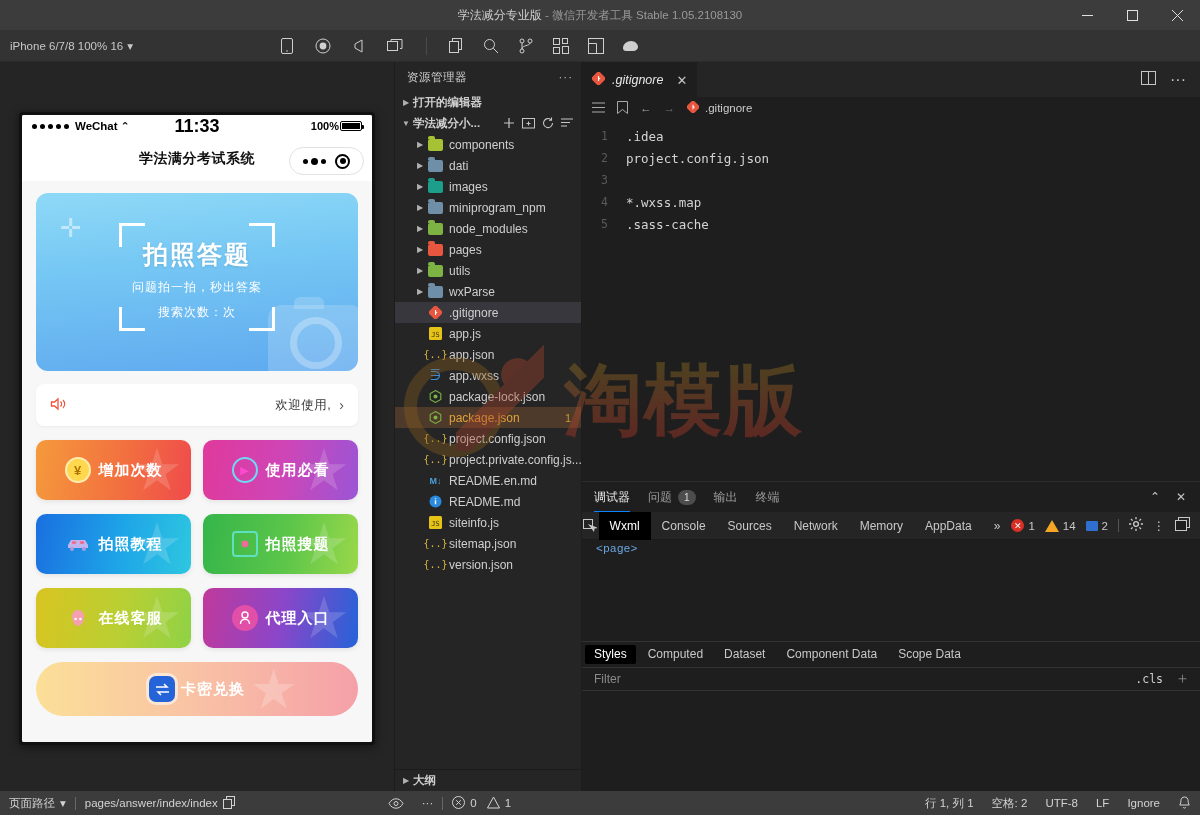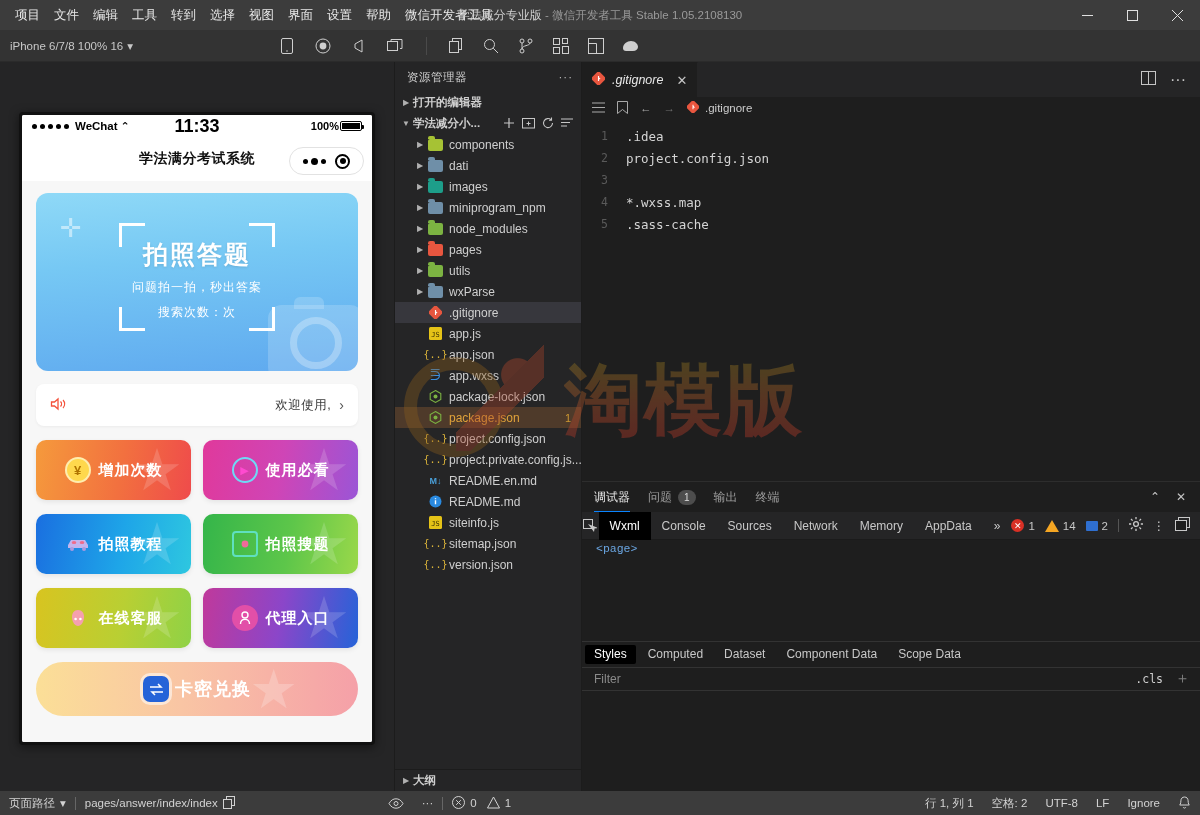--- a/index.html
+++ b/index.html
@@ -156,21 +156,21 @@
   .wide-tile {
     margin-top: 14px; height: 54px; border-radius: 27px; display: flex; align-items: center;
     justify-content: center; gap: 6px; position: relative; overflow: hidden;
     background: linear-gradient(90deg, #fbdf97 0%, #f9c5a4 45%, #f5a0a8 100%);
   }
   .wide-tile .star { position: absolute; right: 60px; top: 50%; transform: translateY(-50%);
                      font-size: 54px; color: rgba(255,255,255,.22); line-height: 1;}
   .wide-ico { width: 26px; height: 26px; border-radius: 7px; background: #2563d8; color: #fff;
               display:flex; align-items:center; justify-content:center; font-size: 13px;
               position: relative; z-index: 2; box-shadow: 0 0 0 3px rgba(255,255,255,.55); }
-  .wide-label { font-size: 18px; color: #fff; font-weight: bold; letter-spacing: 1px;
+  .wide-label { font-size: 15px; color: #fff; font-weight: bold; letter-spacing: 1px;
                 position: relative; z-index: 2; }
 
   
   .explorer {
     width: 187px; flex: 0 0 187px; background: #252526; display: flex; flex-direction: column;
     position: relative; border-right: 1px solid #1c1c1c;
   }
   .exp-head {
     height: 30px; display: flex; align-items: center; padding: 0 8px 0 12px;
     font-size: 11.5px; color: #cfcfcf; letter-spacing: .5px;
@@ -282,33 +282,20 @@
       linear-gradient(135deg, transparent 45%, #a8442a 45%, #a8442a 62%, transparent 62%),
       radial-gradient(circle at 70% 28%, #b5472c 0 16px, transparent 17px);
   }
 </style>
 </head>
 <body>
 
 <div class="app">
 
   <div class="titlebar">
-    <div class="menu">
-      <div class="menu-item">项目</div>
-      <div class="menu-item">文件</div>
-      <div class="menu-item">编辑</div>
-      <div class="menu-item">工具</div>
-      <div class="menu-item">转到</div>
-      <div class="menu-item">选择</div>
-      <div class="menu-item">视图</div>
-      <div class="menu-item">界面</div>
-      <div class="menu-item">设置</div>
-      <div class="menu-item">帮助</div>
-      <div class="menu-item">微信开发者工具</div>
-    </div>
     <div class="title-center">
       <span>学法减分专业版</span>
       <span class="ver">-</span>
       <span class="ver">微信开发者工具</span>
       <span class="ver">Stable 1.05.2108130</span>
     </div>
     <div class="win-ctrls">
       <div class="win-btn">
         <svg width="11" height="11" viewBox="0 0 11 11">
             <path d="M0 5.5h11" stroke="currentColor" stroke-width="1"></path>

